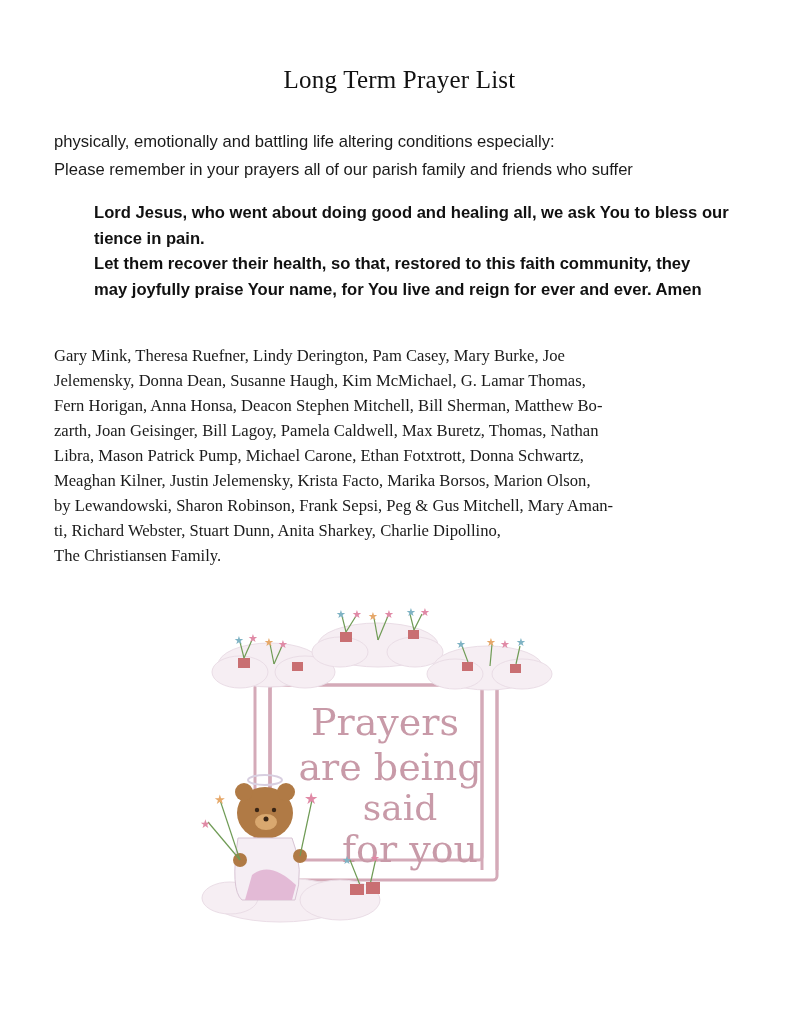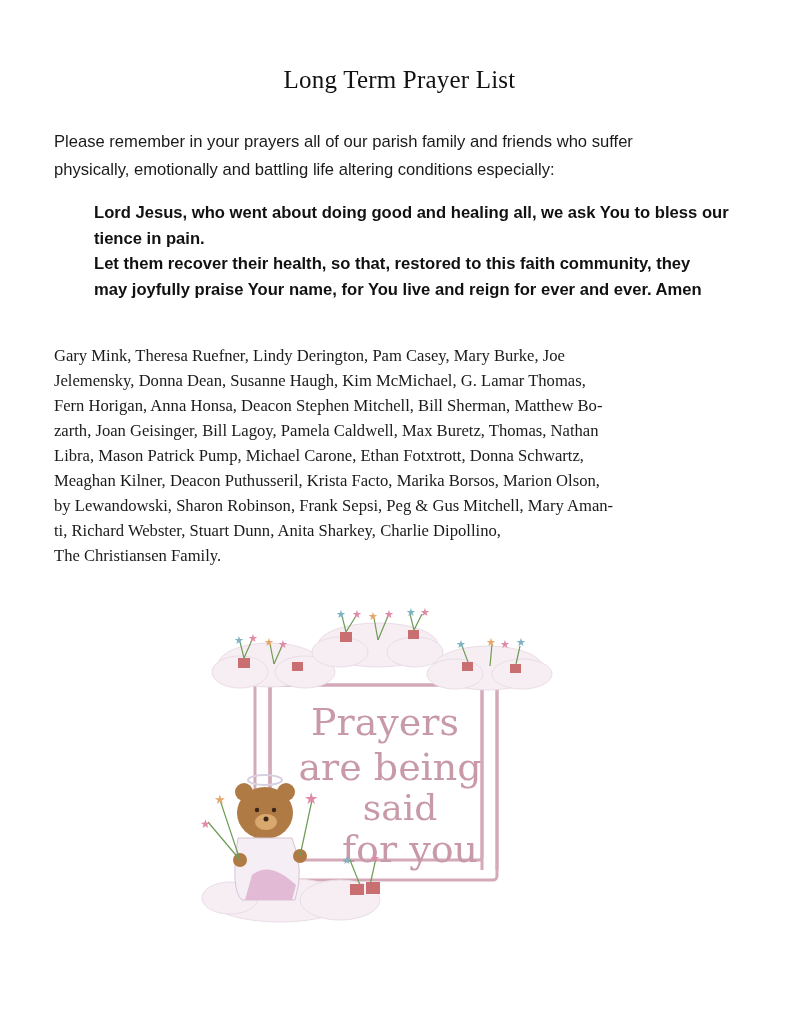--- a/index.html
+++ b/index.html
@@ -23,38 +23,38 @@
   }
   .line { display: block; white-space: nowrap; }
   .art { position: absolute; left: 200px; top: 600px; width: 360px; height: 330px; }
 </style>
 </head>
 <body>
 
 <div class="title">Long Term Prayer List</div>
 
 <div class="intro">
+  <span class="line">physically, emotionally  and battling life altering conditions especially:</span>
   <span class="line">Please remember in your prayers all of our parish family and friends who suffer</span>
-  <span class="line">physically, emotionally  and battling life altering conditions especially:</span>
 </div>
 
 <div class="prayer">
   <span class="line">Lord Jesus, who went about doing good and healing all, we ask You to bless our</span>
   <span class="line">tience in pain.</span>
   <span class="line">Let them recover their health, so that, restored to this faith community, they</span>
   <span class="line">may joyfully praise Your name, for You live and reign for ever and ever. Amen</span>
 </div>
 
 <div class="names">
   <span class="line">Gary Mink, Theresa Ruefner, Lindy Derington, Pam Casey, Mary Burke, Joe</span>
   <span class="line">Jelemensky, Donna Dean, Susanne Haugh,  Kim McMichael, G. Lamar Thomas,</span>
   <span class="line">Fern Horigan, Anna Honsa, Deacon Stephen Mitchell, Bill Sherman, Matthew Bo-</span>
   <span class="line">zarth, Joan Geisinger, Bill Lagoy, Pamela Caldwell, Max Buretz, Thomas, Nathan</span>
   <span class="line">Libra, Mason Patrick Pump, Michael Carone, Ethan Fotxtrott,  Donna Schwartz,</span>
-  <span class="line">Meaghan Kilner, Deacon Puthusseril, Krista Facto, Marika Borsos, Marion Olson,</span>
+  <span class="line">Meaghan Kilner, Justin Jelemensky, Krista Facto, Marika Borsos, Marion Olson,</span>
   <span class="line">by Lewandowski, Sharon Robinson, Frank Sepsi,  Peg &amp; Gus Mitchell, Mary Aman-</span>
   <span class="line">ti, Richard Webster, Stuart Dunn, Anita Sharkey, Charlie Dipollino,</span>
   <span class="line">The Christiansen Family.</span>
 </div>
 
 <div class="art">
   <svg width="360" height="330" viewBox="0 0 360 330" xmlns="http://www.w3.org/2000/svg">
 
     <g stroke="#d4aab8" stroke-width="3" fill="none">
       <line x1="55" y1="80" x2="55" y2="270"></line>

